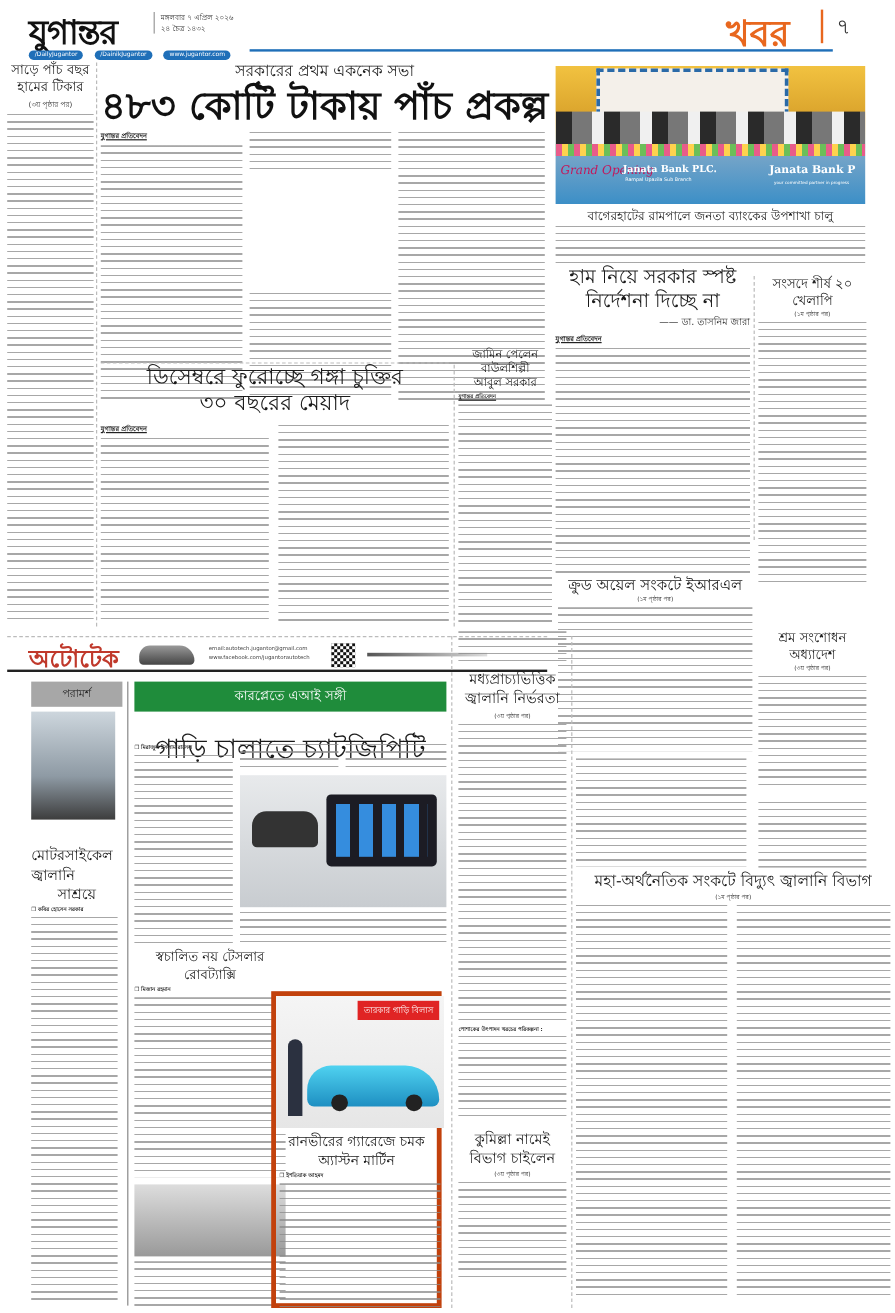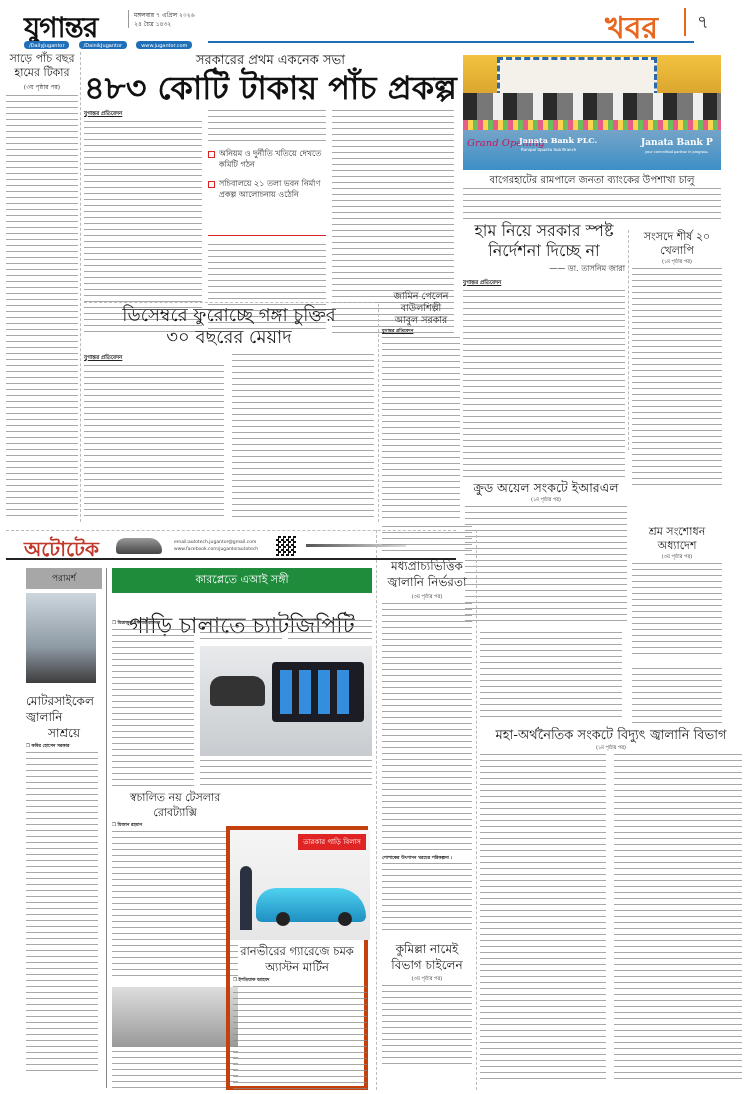--- a/index.html
+++ b/index.html
@@ -45,31 +45,20 @@
 <div class="abs" style="left:84px;top:52px;width:373px;height:285px">
   <div class="hl" style="font-size:13px;line-height:16px">সরকারের প্রথম একনেক সভা</div>
   <div class="hl" style="font-size:32px;line-height:40px;font-weight:bold;color:#111">৪৮৩ কোটি টাকায় পাঁচ প্রকল্প</div>
   <div class="abs" style="left:0;top:58px;width:118px;height:225px">
     <div class="rep">যুগান্তর প্রতিবেদন</div>
     <div class="filler" style="margin-top:3px;width:118px;height:215px"></div>
   </div>
   <div class="abs" style="left:124px;top:58px;width:118px;height:35px">
       <div class="filler" style="width:118px;height:35px"></div>
     </div>
-  <div class="abs" style="left:124px;top:96px;width:118px;height:92px">
-    <div style="display:flex;gap:4px;margin-bottom:8px">
-        <span style="width:7px;height:7px;border:1.5px solid #d22;margin-top:3px;flex:none"></span>
-        <span style="font-size:8px;line-height:11px;color:#333">অনিয়ম ও দুর্নীতি খতিয়ে দেখতে কমিটি গঠন</span>
-      </div>
-    <div style="display:flex;gap:4px">
-        <span style="width:7px;height:7px;border:1.5px solid #d22;margin-top:3px;flex:none"></span>
-        <span style="font-size:8px;line-height:11px;color:#333">সচিবালয়ে ২১ তলা ভবন নির্মাণ প্রকল্প আলোচনায় ওঠেনি</span>
-      </div>
-    <div style="position:absolute;left:0;bottom:4px;width:118px;height:1.5px;background:#d22"></div>
-  </div>
   <div class="abs" style="left:124px;top:192px;width:118px;height:90px">
       <div class="filler" style="width:118px;height:90px"></div>
     </div>
   <div class="abs" style="left:248px;top:58px;width:122px;height:225px">
       <div class="filler" style="width:122px;height:225px"></div>
     </div>
 </div>
 
 <div class="abs photo" style="left:463px;top:55px;width:258px;height:115px;background:linear-gradient(#f2c240,#d7a02a 40%,#7aa6c8 62%,#3c8fc7)">
   <div class="abs" style="left:34px;top:2px;width:160px;height:40px;background:#f4f0ea;border:3px dashed #2a6aa8"></div>
@@ -138,21 +127,21 @@
   <div class="abs" style="left:168px;top:5px;font-size:4.5px;color:#444">email:autotech.jugantor@gmail.com</div>
   <div class="abs" style="left:168px;top:12px;font-size:4.5px;color:#444">www.facebook.com/jugantorautotech</div>
   <div class="abs" style="left:270px;top:2px;width:20px;height:20px;background:repeating-conic-gradient(#111 0 25%,#fff 0 50%) 0 0/5px 5px"></div>
   <div class="abs" style="left:300px;top:10px;width:100px;height:3px;background:linear-gradient(90deg,#555,#ddd)"></div>
   <div class="abs" style="left:0;top:24px;width:450px;height:2px;background:#222"></div>
 </div>
 
 <div class="abs" style="left:26px;top:568px;width:76px;height:520px">
   <div style="background:#a7a7a7;color:#222;font-size:9px;text-align:center;padding:3px 0">পরামর্শ</div>
   <div class="photo" style="margin-top:4px;width:70px;height:90px;background:linear-gradient(#cdd6dd,#8e9aa4 60%,#3d3d3d)"></div>
-  <div class="hl" style="font-size:12px;line-height:16px;text-align:left;margin-top:10px">মোটরসাইকেল</div>
+  <div class="hl" style="font-size:12px;line-height:16px;text-align:left;margin-top:22px">মোটরসাইকেল</div>
   <div class="hl" style="font-size:12px;line-height:16px;text-align:left">জ্বালানি</div>
   <div class="hl" style="font-size:12px;line-height:16px;text-align:center">সাশ্রয়ে</div>
   <div style="font-size:4.5px;font-weight:bold;margin-top:2px">❒ কবির হোসেন সরকার</div>
   <div class="filler" style="margin-top:2px;width:72px;height:320px"></div>
 </div>
 <div class="vline" style="left:106px;top:568px;height:520px;border-left:1px solid #888"></div>
 
 <div class="abs" style="left:112px;top:568px;width:260px;height:220px">
   <div style="background:#1f8c3b;color:#fff;font-size:11px;text-align:center;padding:3px 0">কারপ্লেতে এআই সঙ্গী</div>
   <div class="hl" style="font-size:22px;line-height:30px;margin-top:18px">গাড়ি চালাতে চ্যাটজিপিটি</div>

